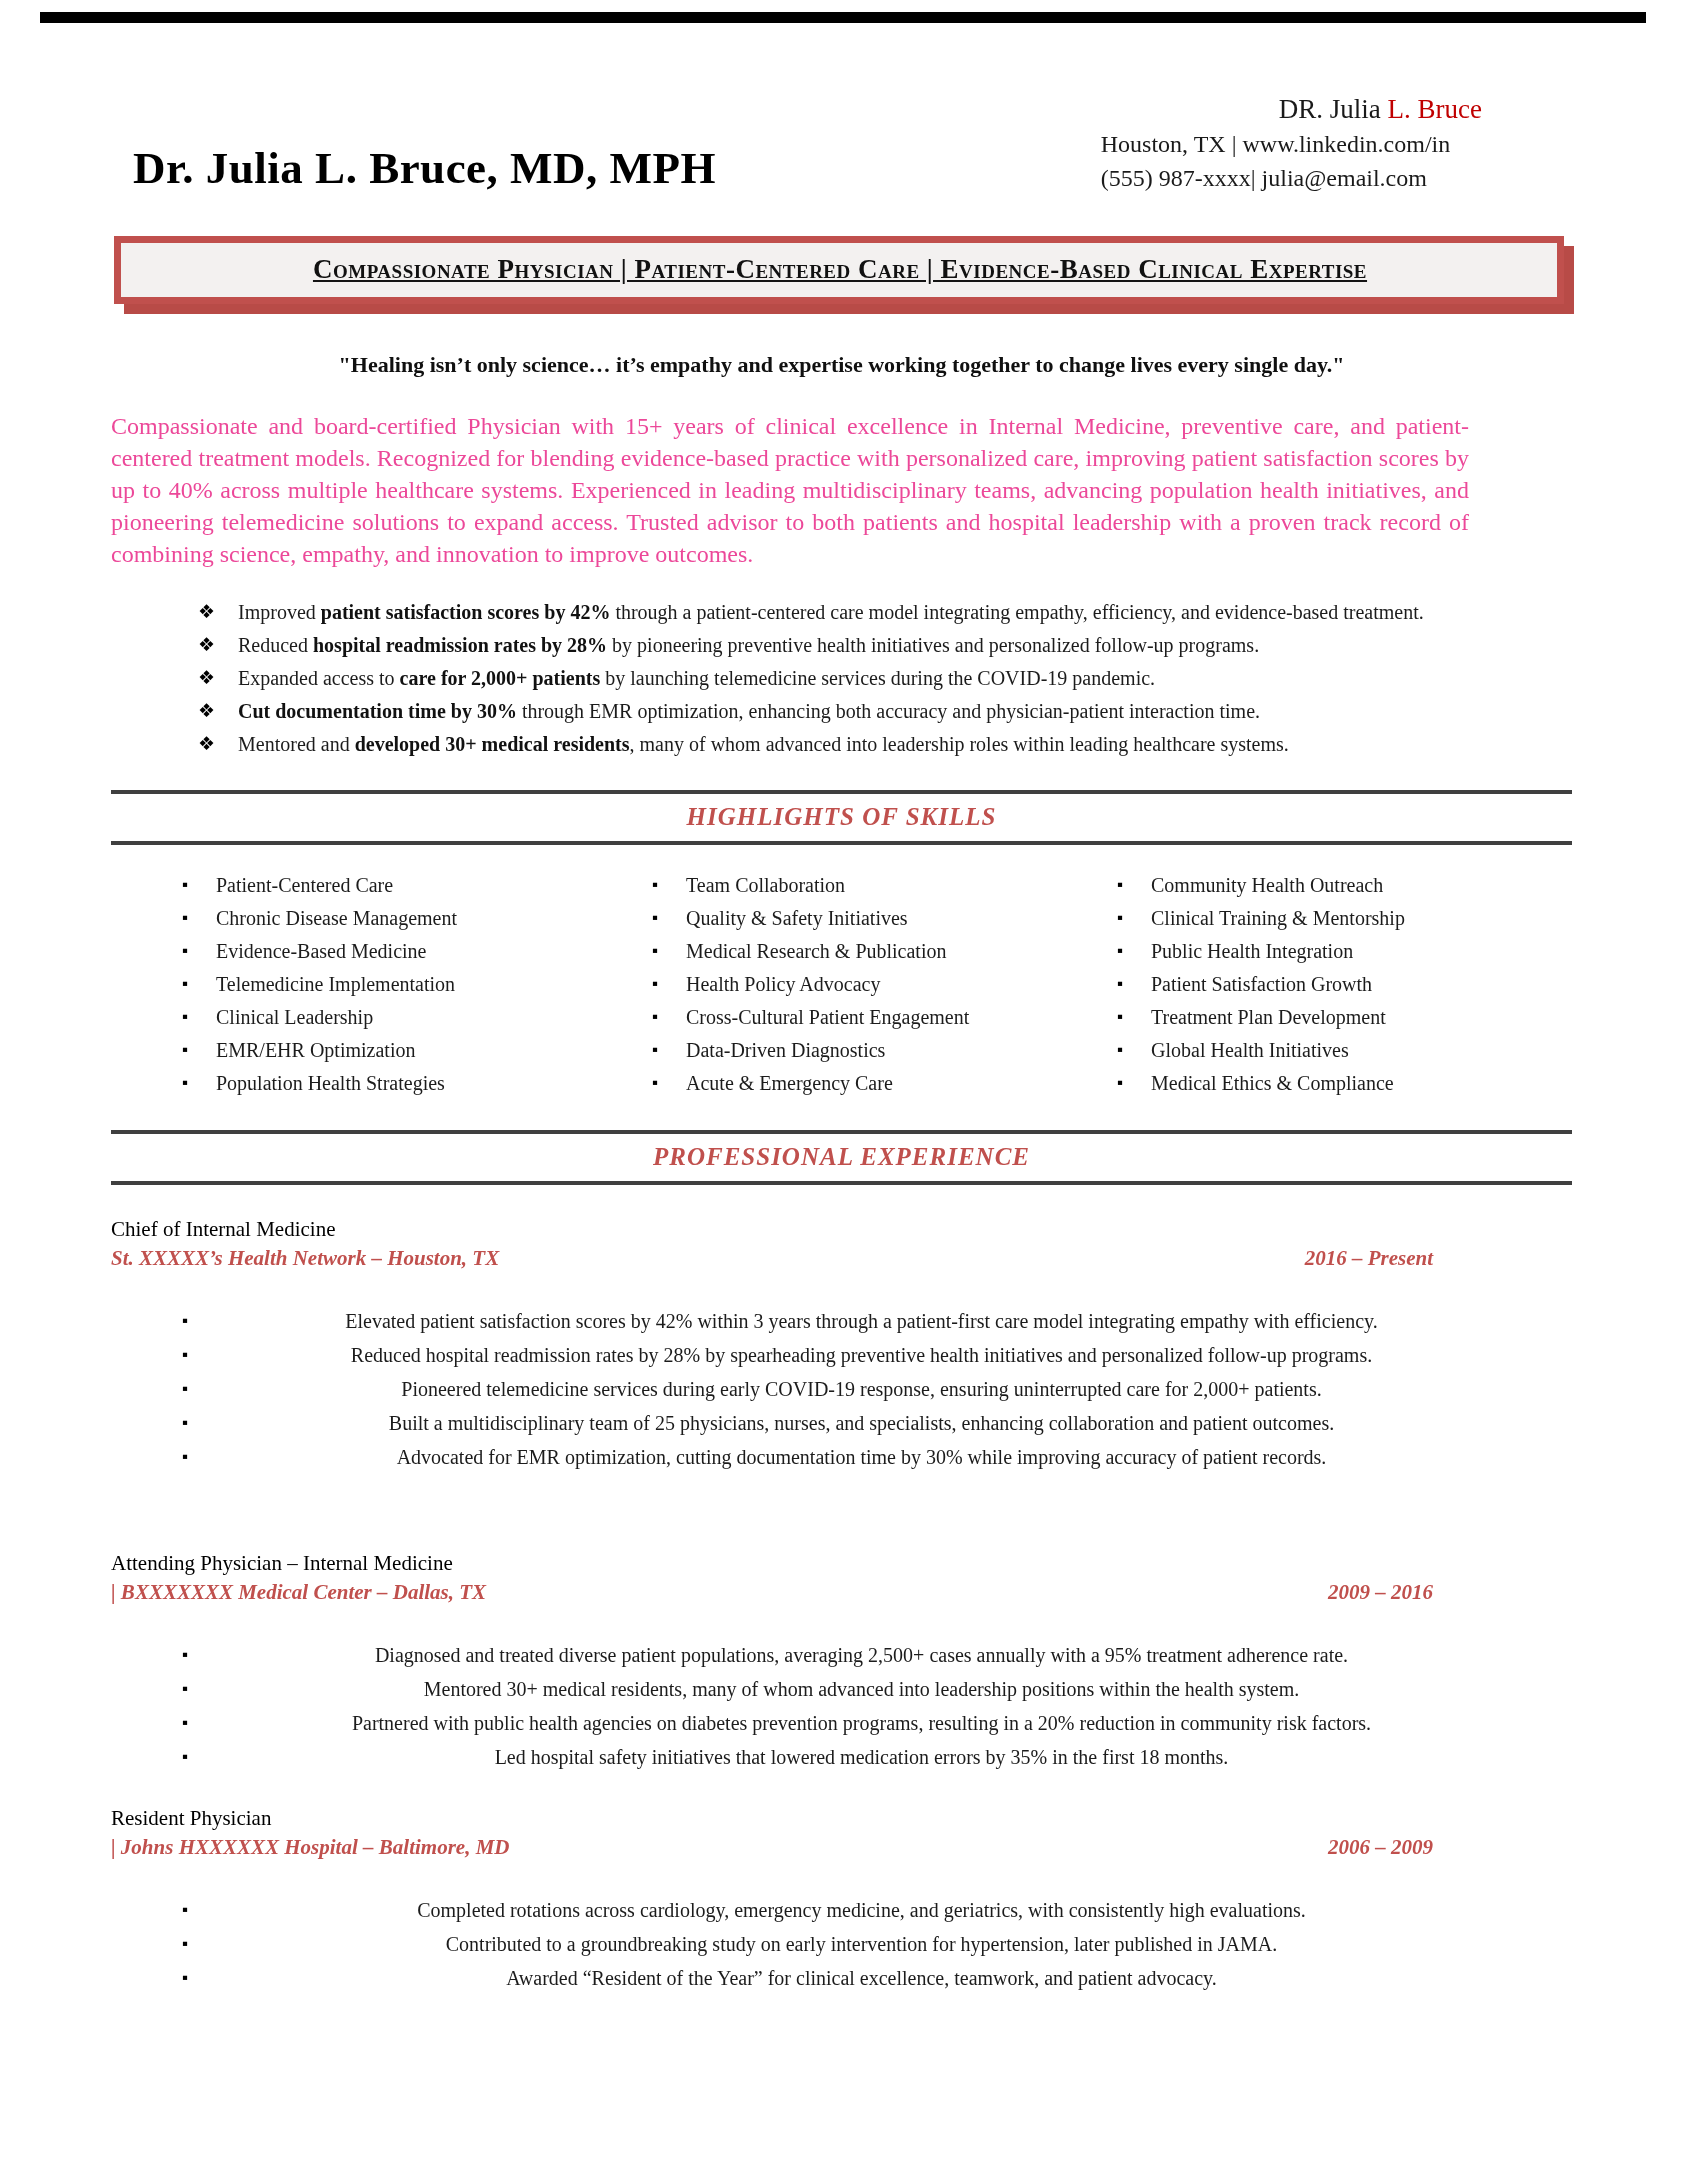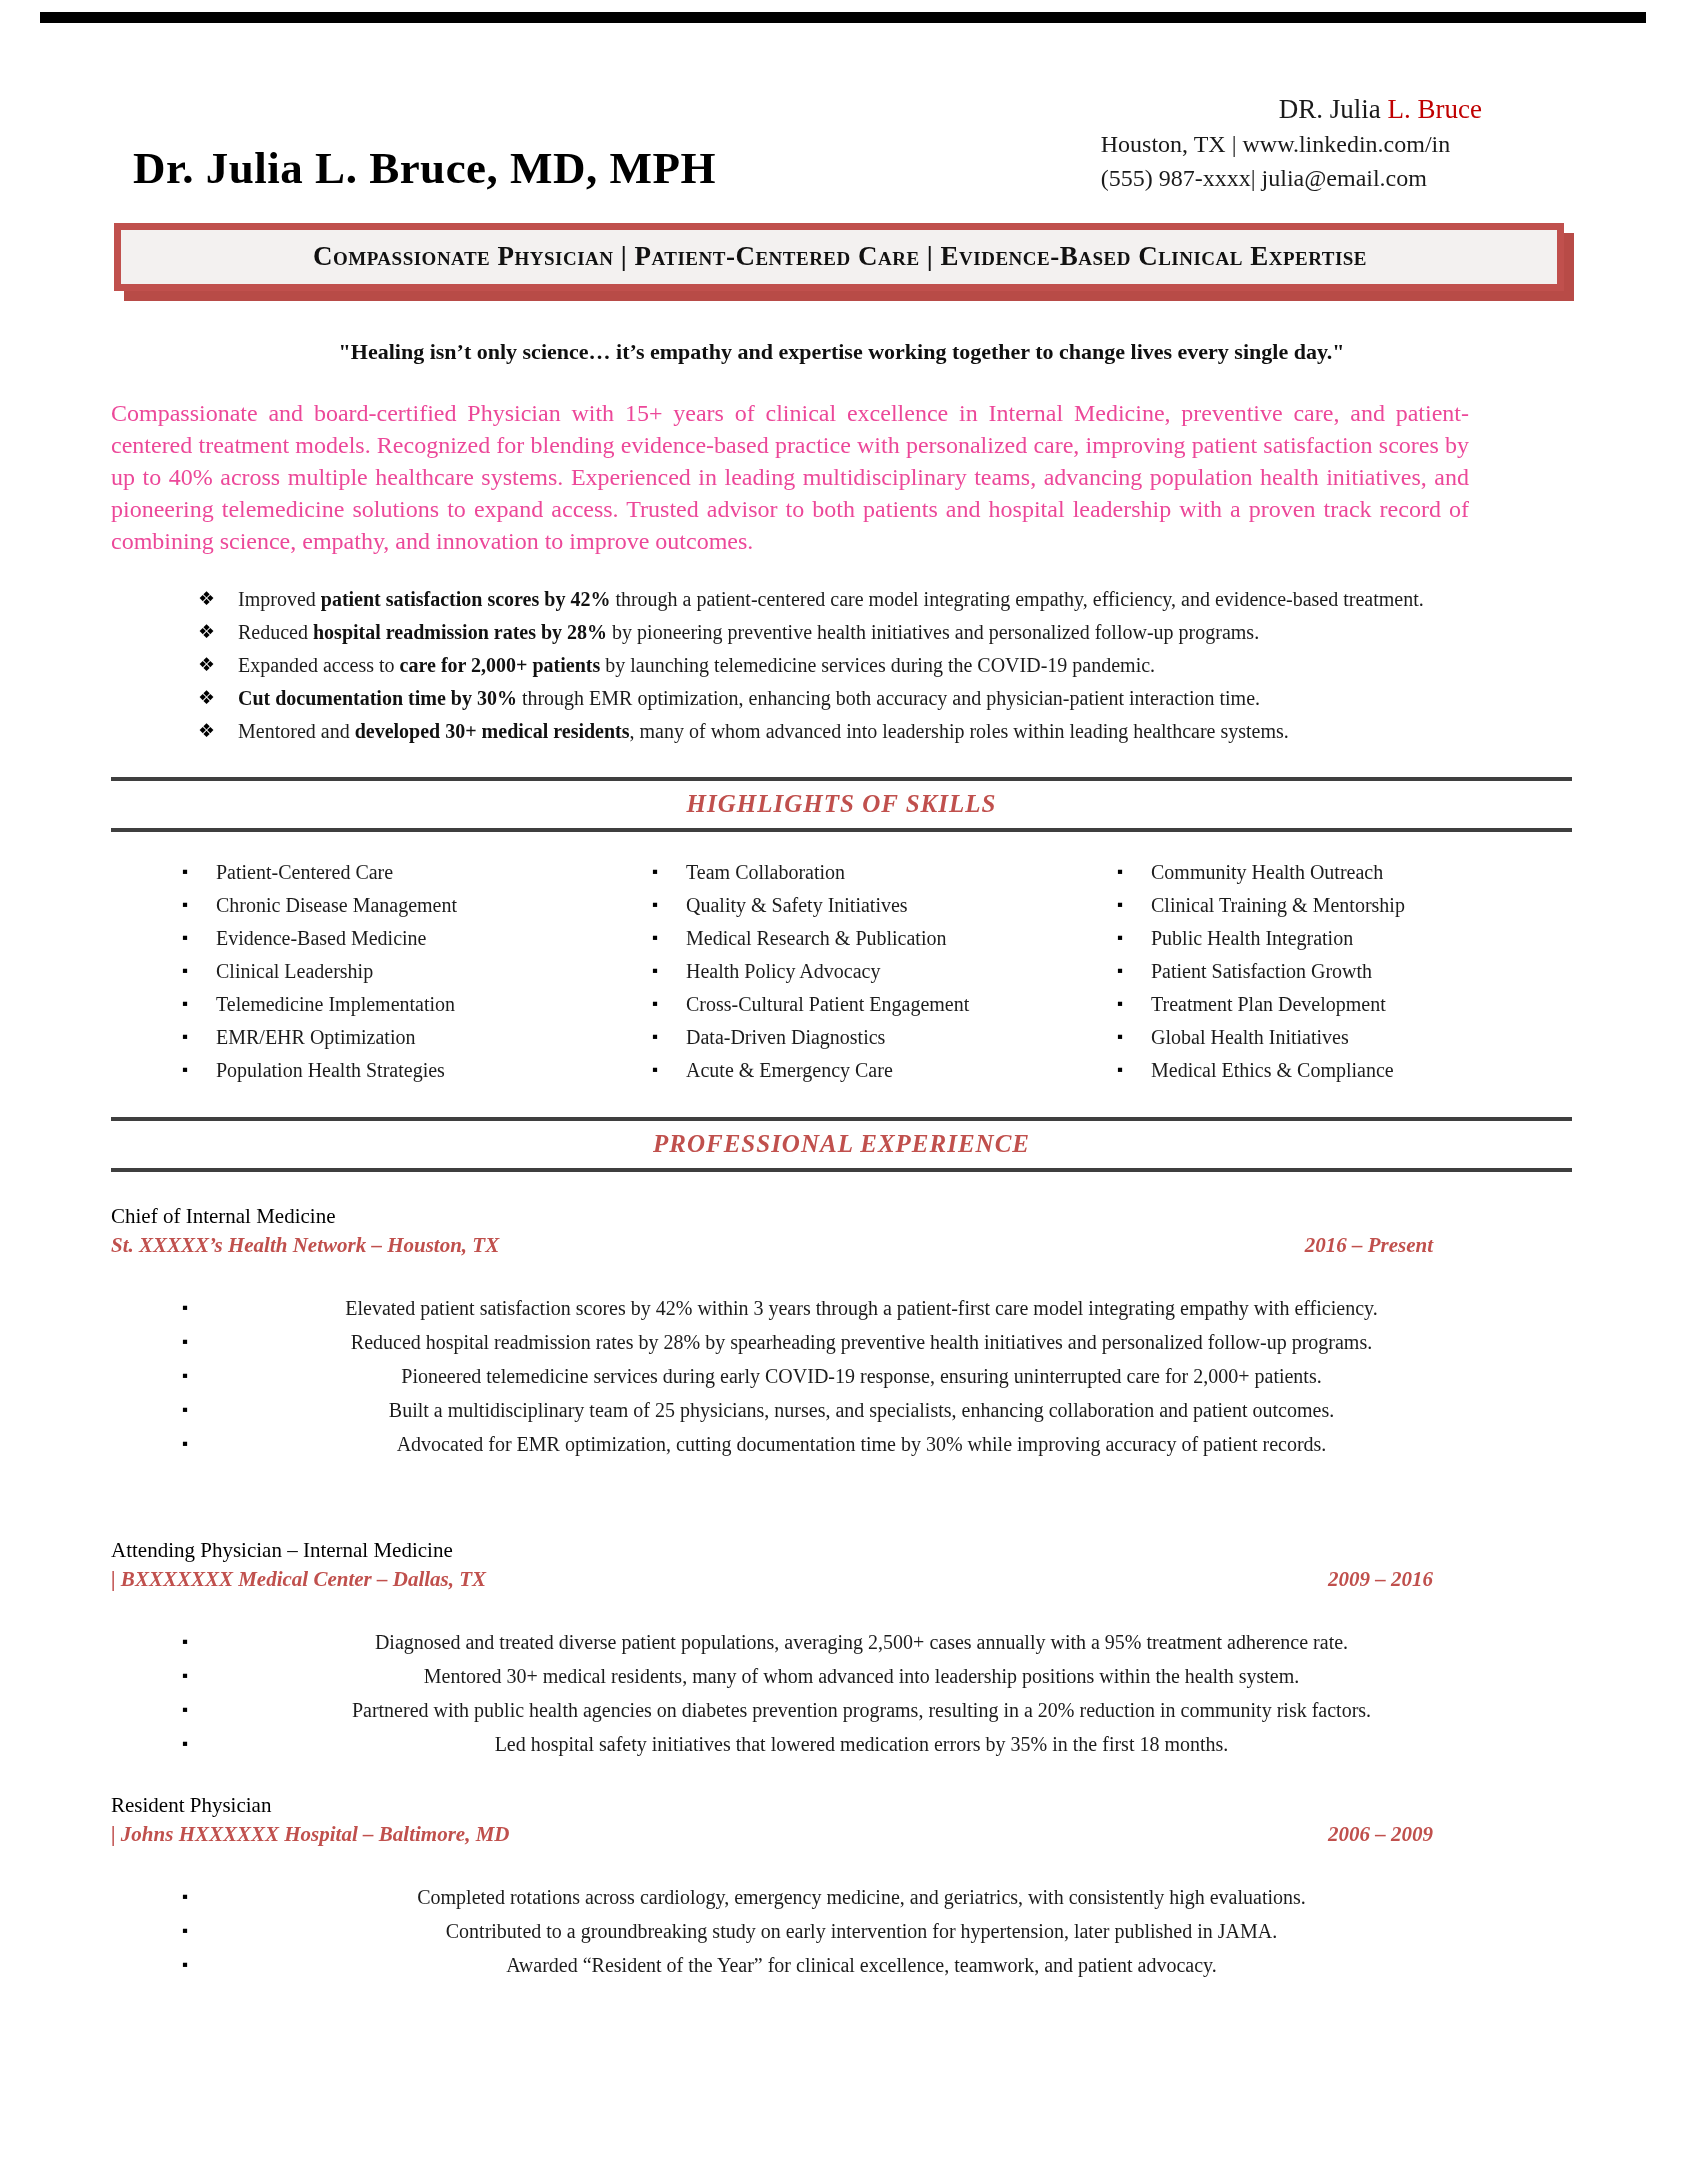--- a/index.html
+++ b/index.html
@@ -13,24 +13,24 @@
 
   
   .header-row { display:flex; justify-content:space-between; align-items:flex-start; margin-top:91px; }
   .name-title { font-size:45px; font-weight:bold; letter-spacing:0.5px; margin-top:51px; padding-left:22px; color:#000; }
   .contact { margin-right:90px; font-size:24px; line-height:34px; color:#1a1a1a; }
   .contact-name { font-size:27px; line-height:36px; padding-left:178px; color:#1a1a1a; }
   .contact-name .accent { color:#c00000; }
 
   
   .banner {
-    margin-top:28px; margin-left:3px; margin-right:8px;
+    margin-top:41px; margin-left:3px; margin-right:8px;
     background:#f3f1f0; border:7px solid #c0504d;
     box-shadow:10px 10px 0 #b84b47;
-    text-align:center; padding:11px 30px 12px 32px;
+    text-align:center; padding:11px 30px 12px 32px;text-decoration:underline;
   }
   .banner-text { font-variant:small-caps; font-weight:bold; font-size:27px; letter-spacing:0.5px; color:#111; }
 
   .quote { margin-top:48px; text-align:center; font-size:22px; font-weight:bold; color:#101010; }
 
   .summary { margin-top:32px; font-size:24px; line-height:32px; text-align:justify; width:1358px; color:#ec4899; }
 
   
   .ach-list { margin-top:26px; list-style:none; margin-left:87px; width:1277px; }
   .ach-list li { position:relative; padding-left:40px; font-size:20px; line-height:32px; text-align:justify; margin-bottom:1px; color:#1c1c1c; }
@@ -92,22 +92,22 @@
 
   <div class="section-head">
     <div class="section-title">HIGHLIGHTS OF SKILLS</div>
   </div>
 
   <div class="skills-grid">
     <ul>
         <li>Patient-Centered Care</li>
         <li>Chronic Disease Management</li>
         <li>Evidence-Based Medicine</li>
+        <li>Telemedicine Implementation</li>
         <li>Clinical Leadership</li>
-        <li>Telemedicine Implementation</li>
         <li>EMR/EHR Optimization</li>
         <li>Population Health Strategies</li>
       </ul>
     <ul>
         <li>Team Collaboration</li>
         <li>Quality &amp; Safety Initiatives</li>
         <li>Medical Research &amp; Publication</li>
         <li>Health Policy Advocacy</li>
         <li>Cross-Cultural Patient Engagement</li>
         <li>Data-Driven Diagnostics</li>

